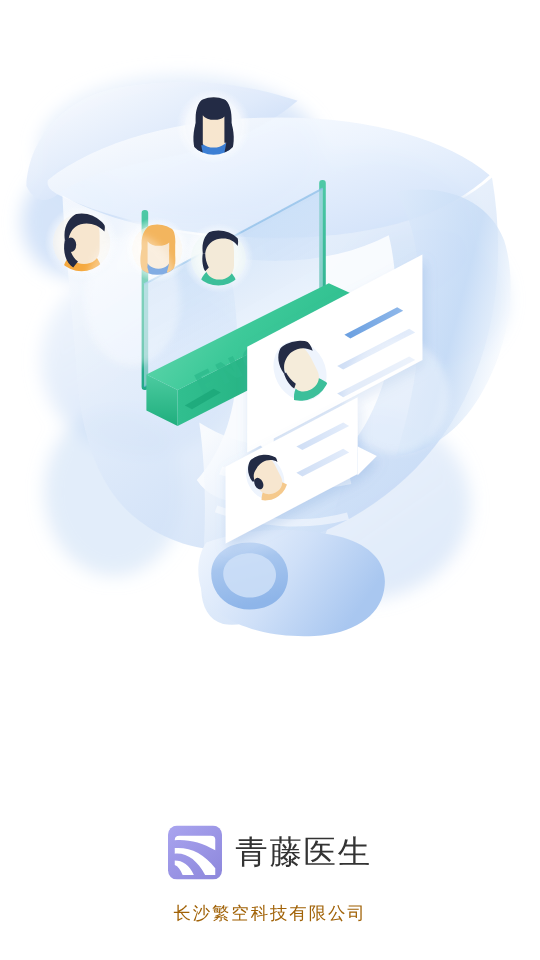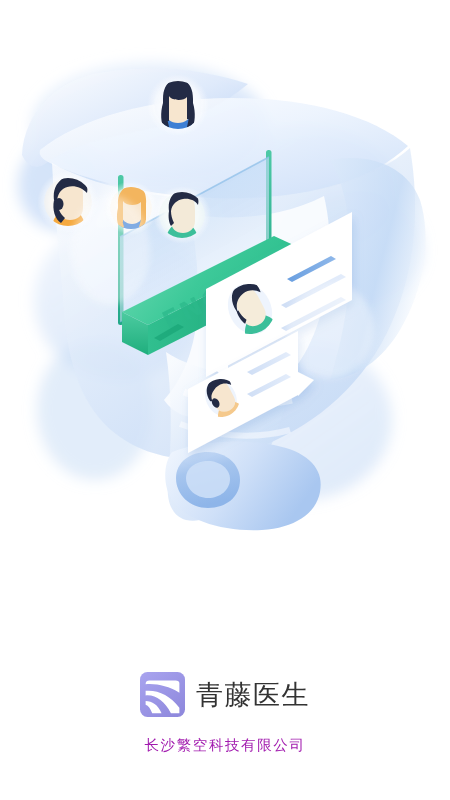--- a/index.html
+++ b/index.html
@@ -36,21 +36,21 @@
     display: block;
     width: 450px;
     height: 640px;
   }
 
   
   #brand-block {
     position: absolute;
     left: 0;
     right: 0;
-    top: 672px;
+    top: 688px;
     display: flex;
     flex-direction: column;
     align-items: center;
   }
   #brand-lockup {
     display: flex;
     flex-direction: row;
     align-items: center;
     gap: 11px;
   }
@@ -65,21 +65,21 @@
     letter-spacing: 1.5px;
     color: #333333;
     font-weight: 500;
     white-space: nowrap;
     font-family: "DejaVu Sans", "Liberation Sans", sans-serif;
   }
   #company-name {
     margin-top: 19px;
     font-size: 14.5px;
     letter-spacing: 1.6px;
-    color: #a21caf;
+    color: #a16207;
     white-space: nowrap;
     font-family: Liberation Sans, sans-serif;
   }
 </style>
 </head>
 <body>
 
 <div id="splash-screen">
 
   <div id="hero-illustration">

